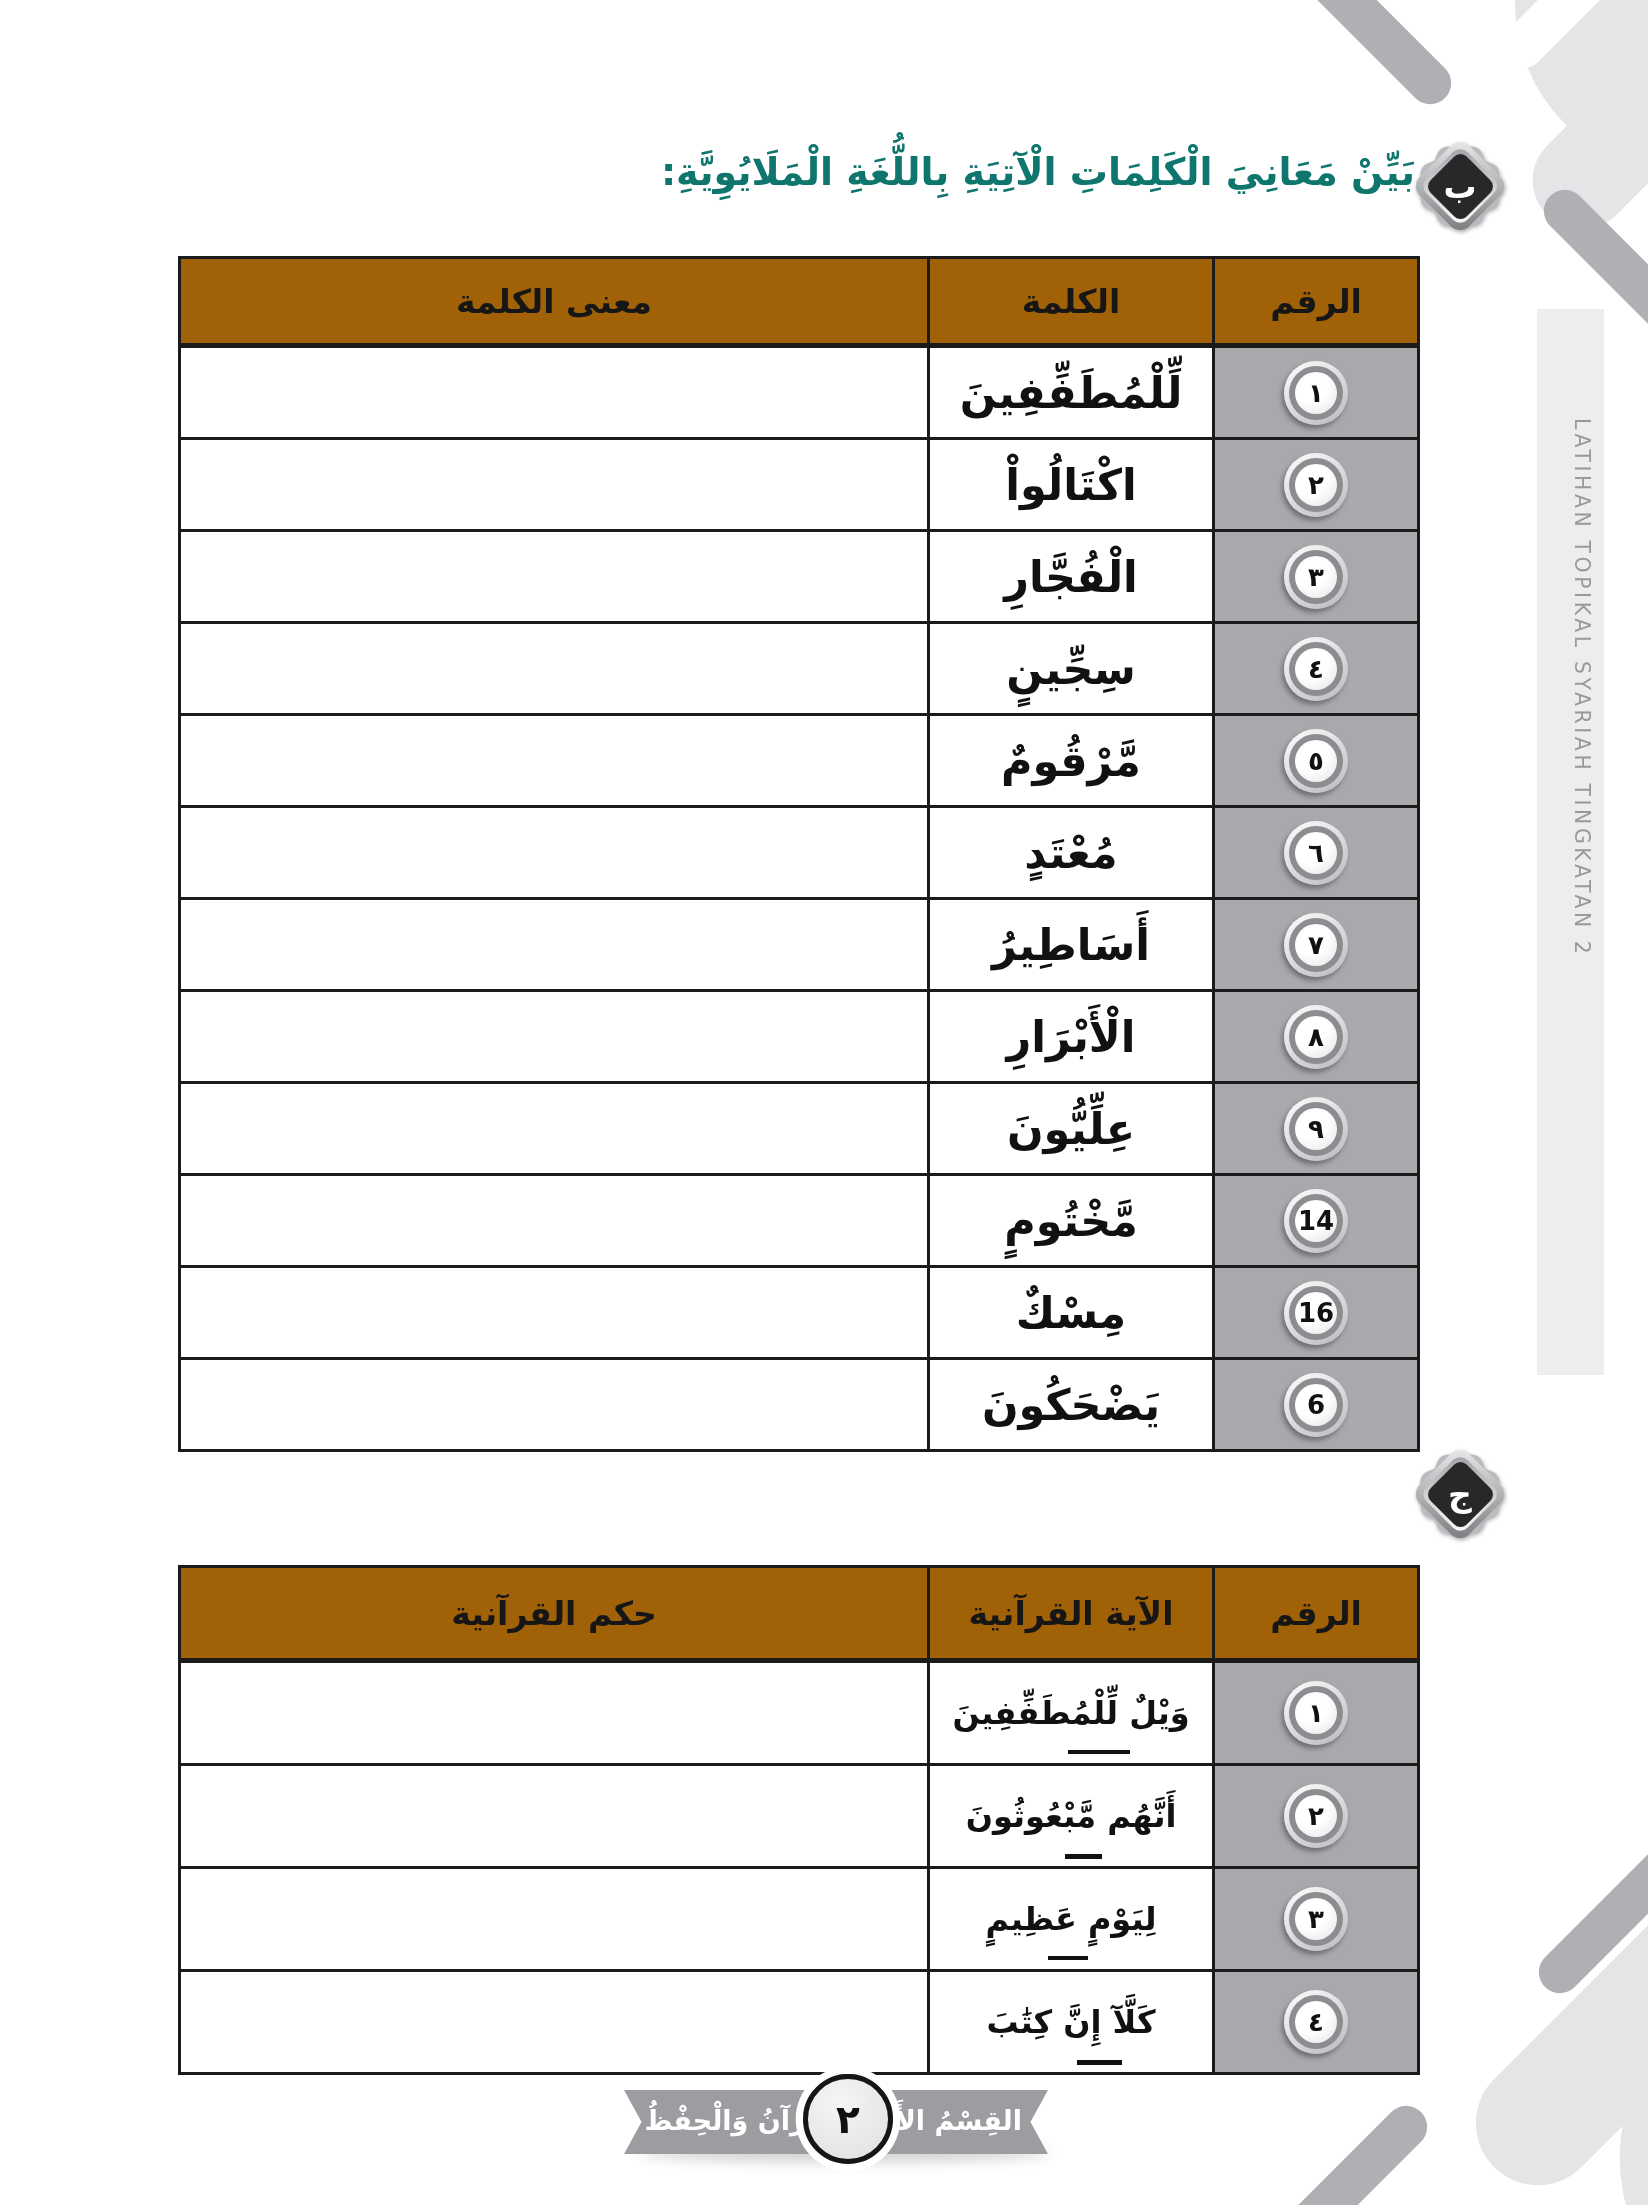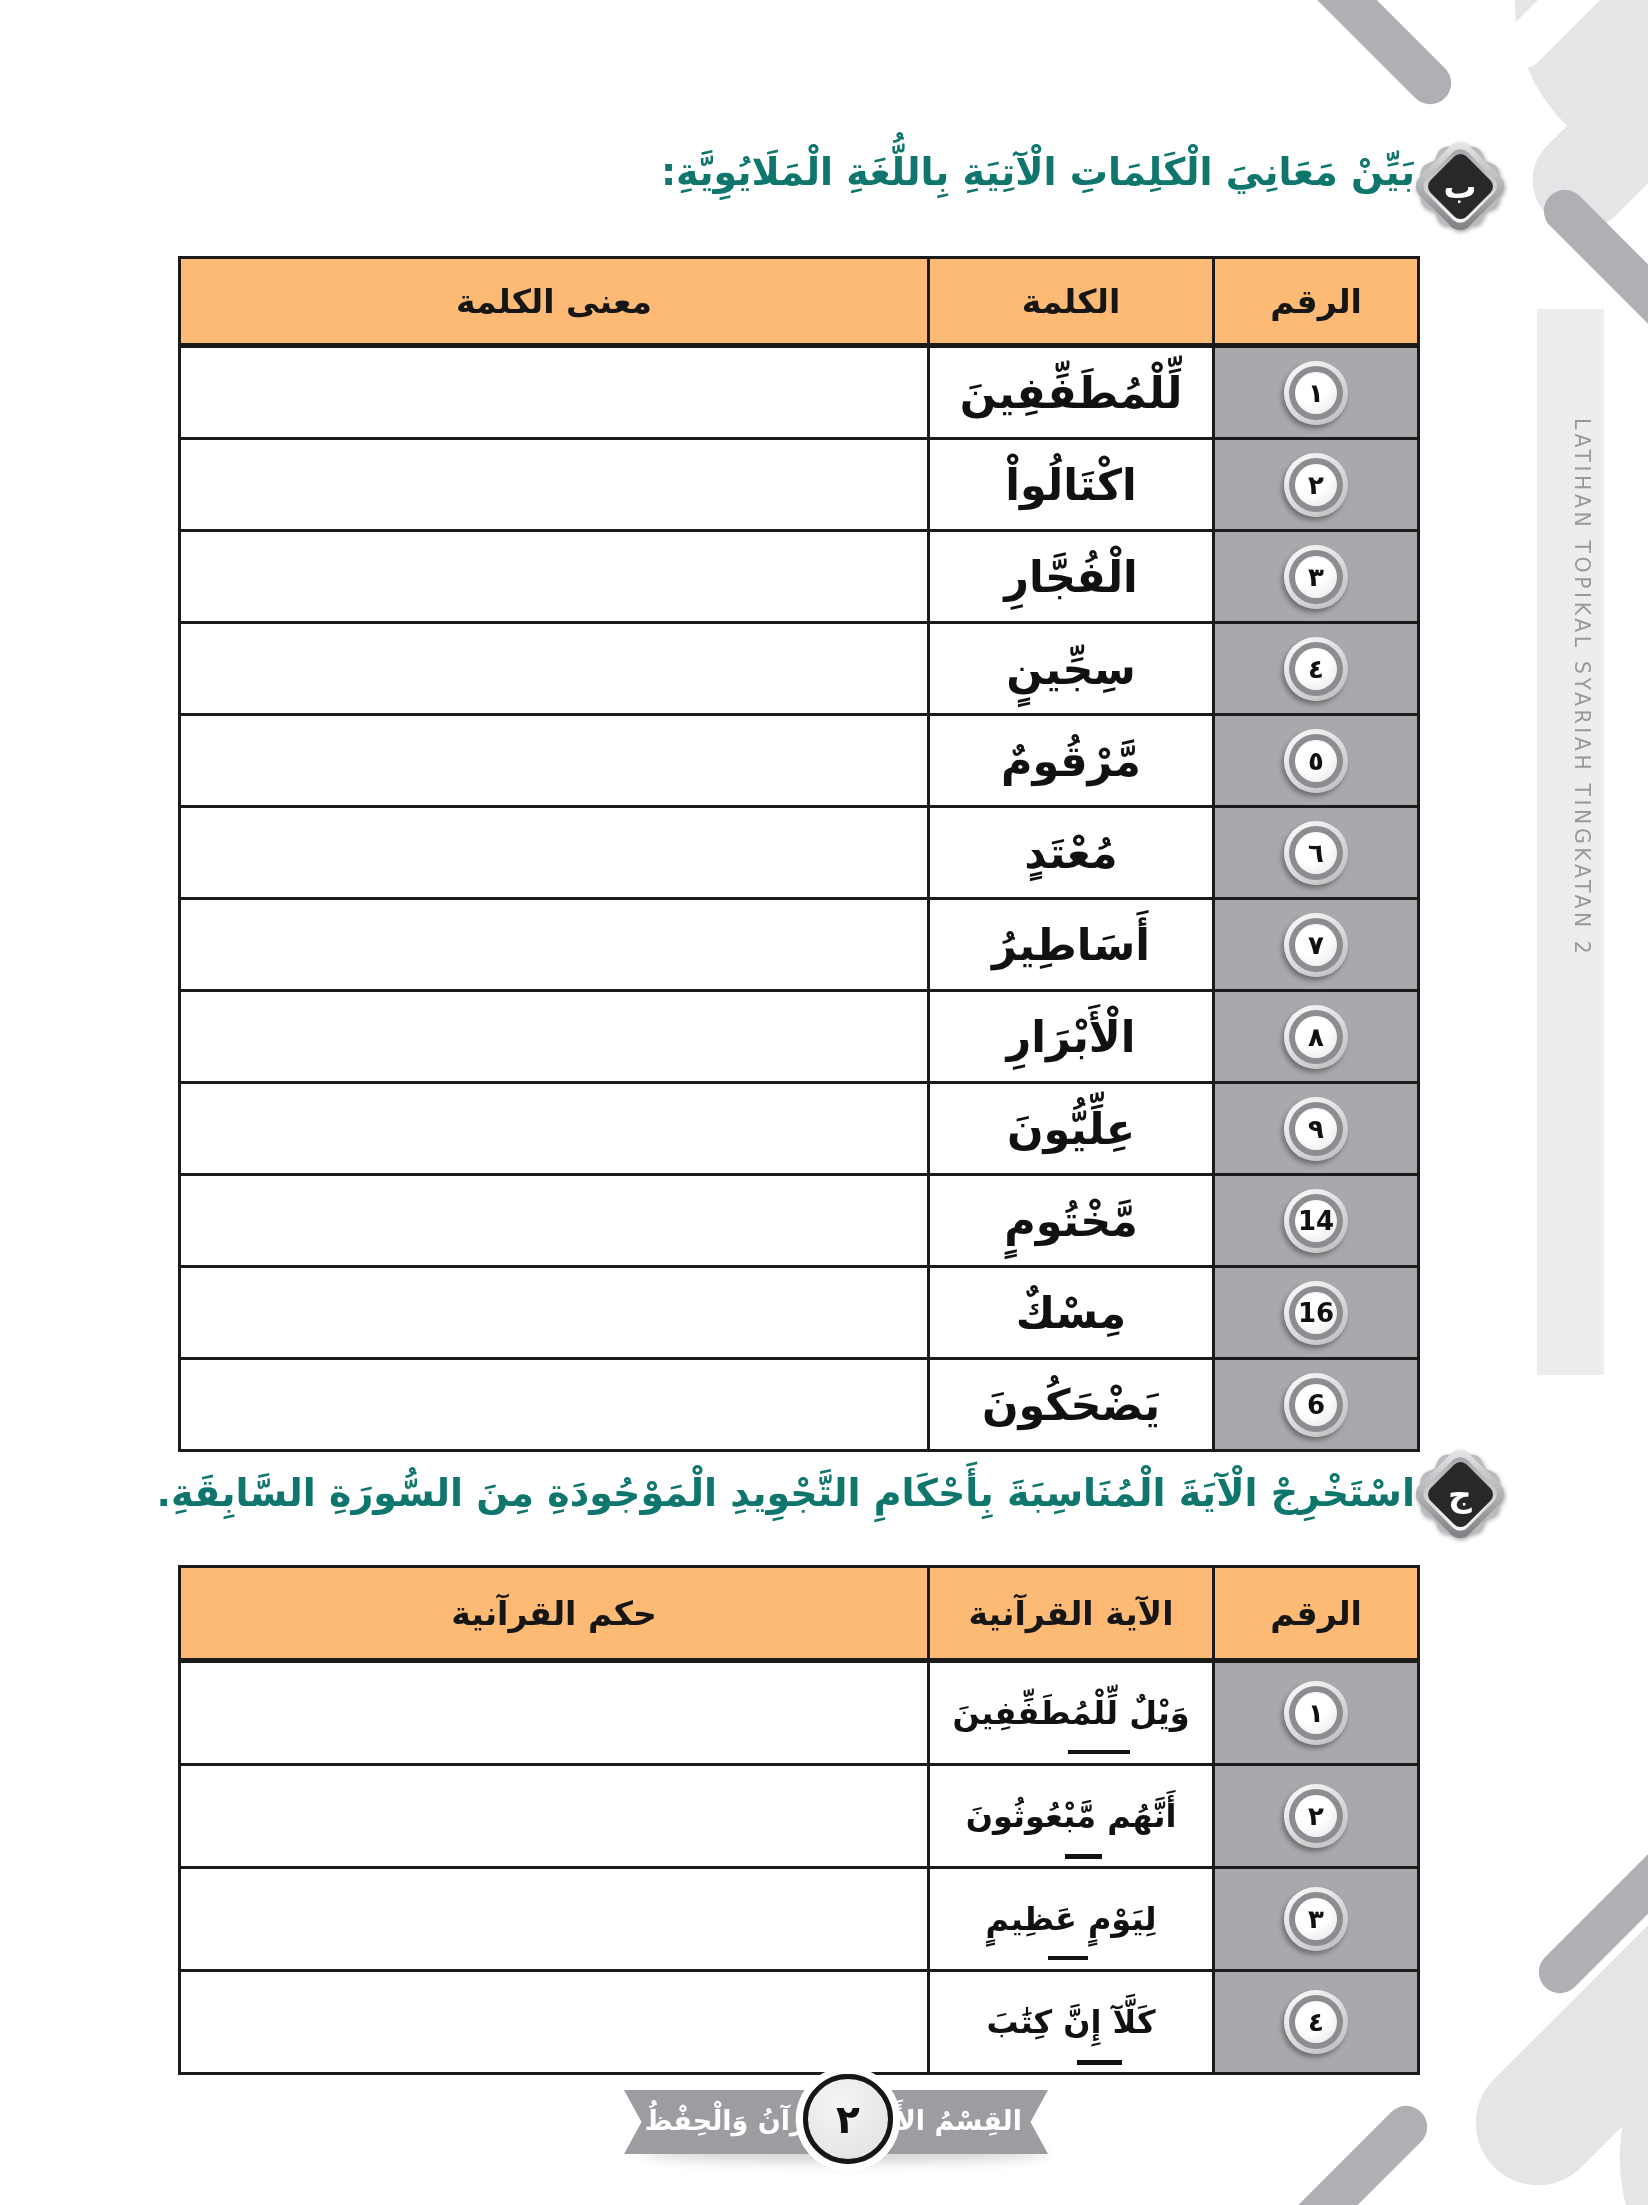--- a/index.html
+++ b/index.html
@@ -55,21 +55,21 @@
     font-size:38px;font-weight:bold;color:#0f766e;line-height:1.4;}
   #instr-b{right:233px;top:146px;}
   #instr-j{right:233px;top:1467px;}
 
   
   table.qtable{position:absolute;left:178px;width:1242px;border-collapse:collapse;
     table-layout:fixed;direction:rtl;z-index:2;background:#fff;}
   #words-table{top:256px;}
   #tajwid-table{top:1565px;}
   .qtable th,.qtable td{border:3.6px solid #1b1b1b;padding:0;}
-  .qtable th{background:#fdba74;font-size:33px;font-weight:bold;color:#161616;border-bottom-width:5.8px;}
+  .qtable th{background:#a16207;font-size:33px;font-weight:bold;color:#161616;border-bottom-width:5.8px;}
   #words-table th{height:84px;}
   #words-table td{height:89px;}
   #tajwid-table th{height:90px;}
   #tajwid-table td{height:100px;text-align:right;}
   td.numcell{background:#a7a9ac;}
   td.wordcell,td.versecell{background:#fff;text-align:center;font-weight:bold;color:#111;}
   td.wordcell{font-size:43px;}
   td.versecell{font-size:32px;}
   td.meancell{background:#fff;}
   .numwrap{display:flex;align-items:center;justify-content:center;height:100%;}
@@ -300,21 +300,20 @@
   </table>
 
   <div class="badge" id="badge-j">
     <div class="p1"></div>
     <div class="p2"></div>
     <div class="d1"></div>
     <div class="d2"></div>
     <div class="d3"></div>
     <div class="letter">ج</div>
   </div>
-  <div class="instruction" id="instr-j">اسْتَخْرِجْ الْآيَةَ الْمُنَاسِبَةَ بِأَحْكَامِ التَّجْوِيدِ الْمَوْجُودَةِ مِنَ السُّورَةِ السَّابِقَةِ.</div>
 
   <table class="qtable" id="tajwid-table">
     <colgroup>
         <col style="width:205px">
         <col style="width:285px">
         <col>
       </colgroup>
     <thead>
       <tr>
         <th>الرقم</th>

